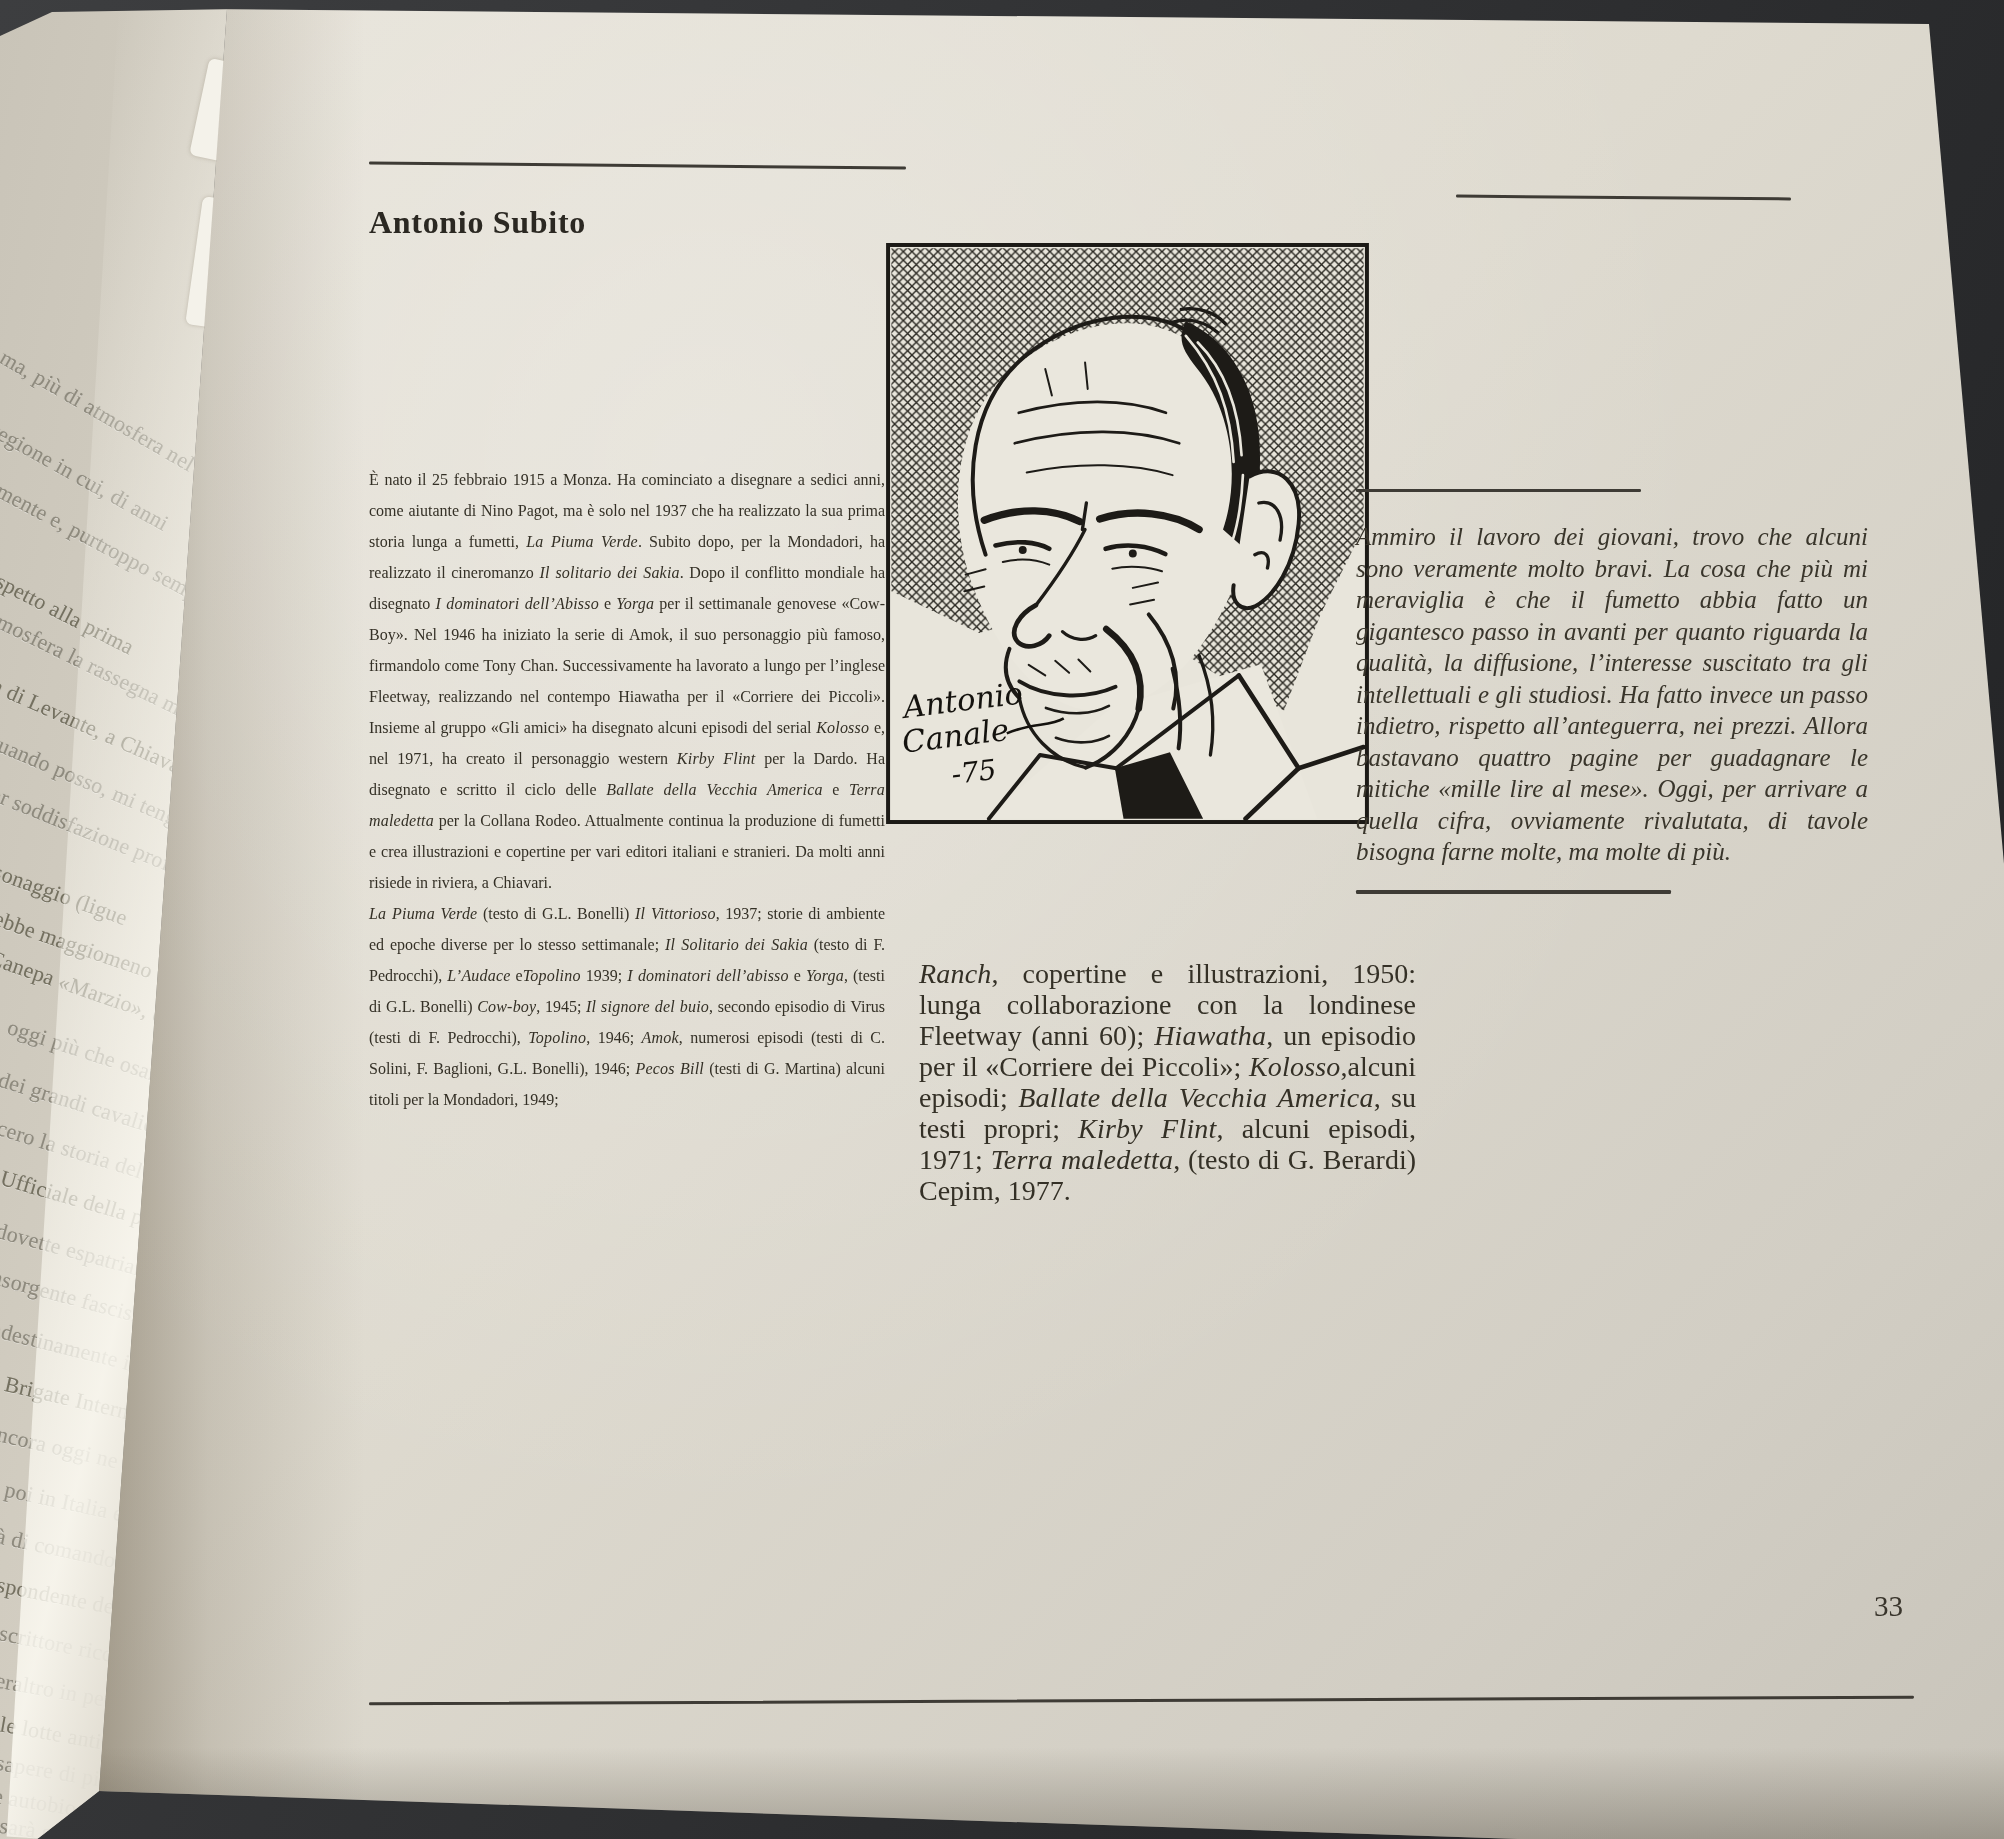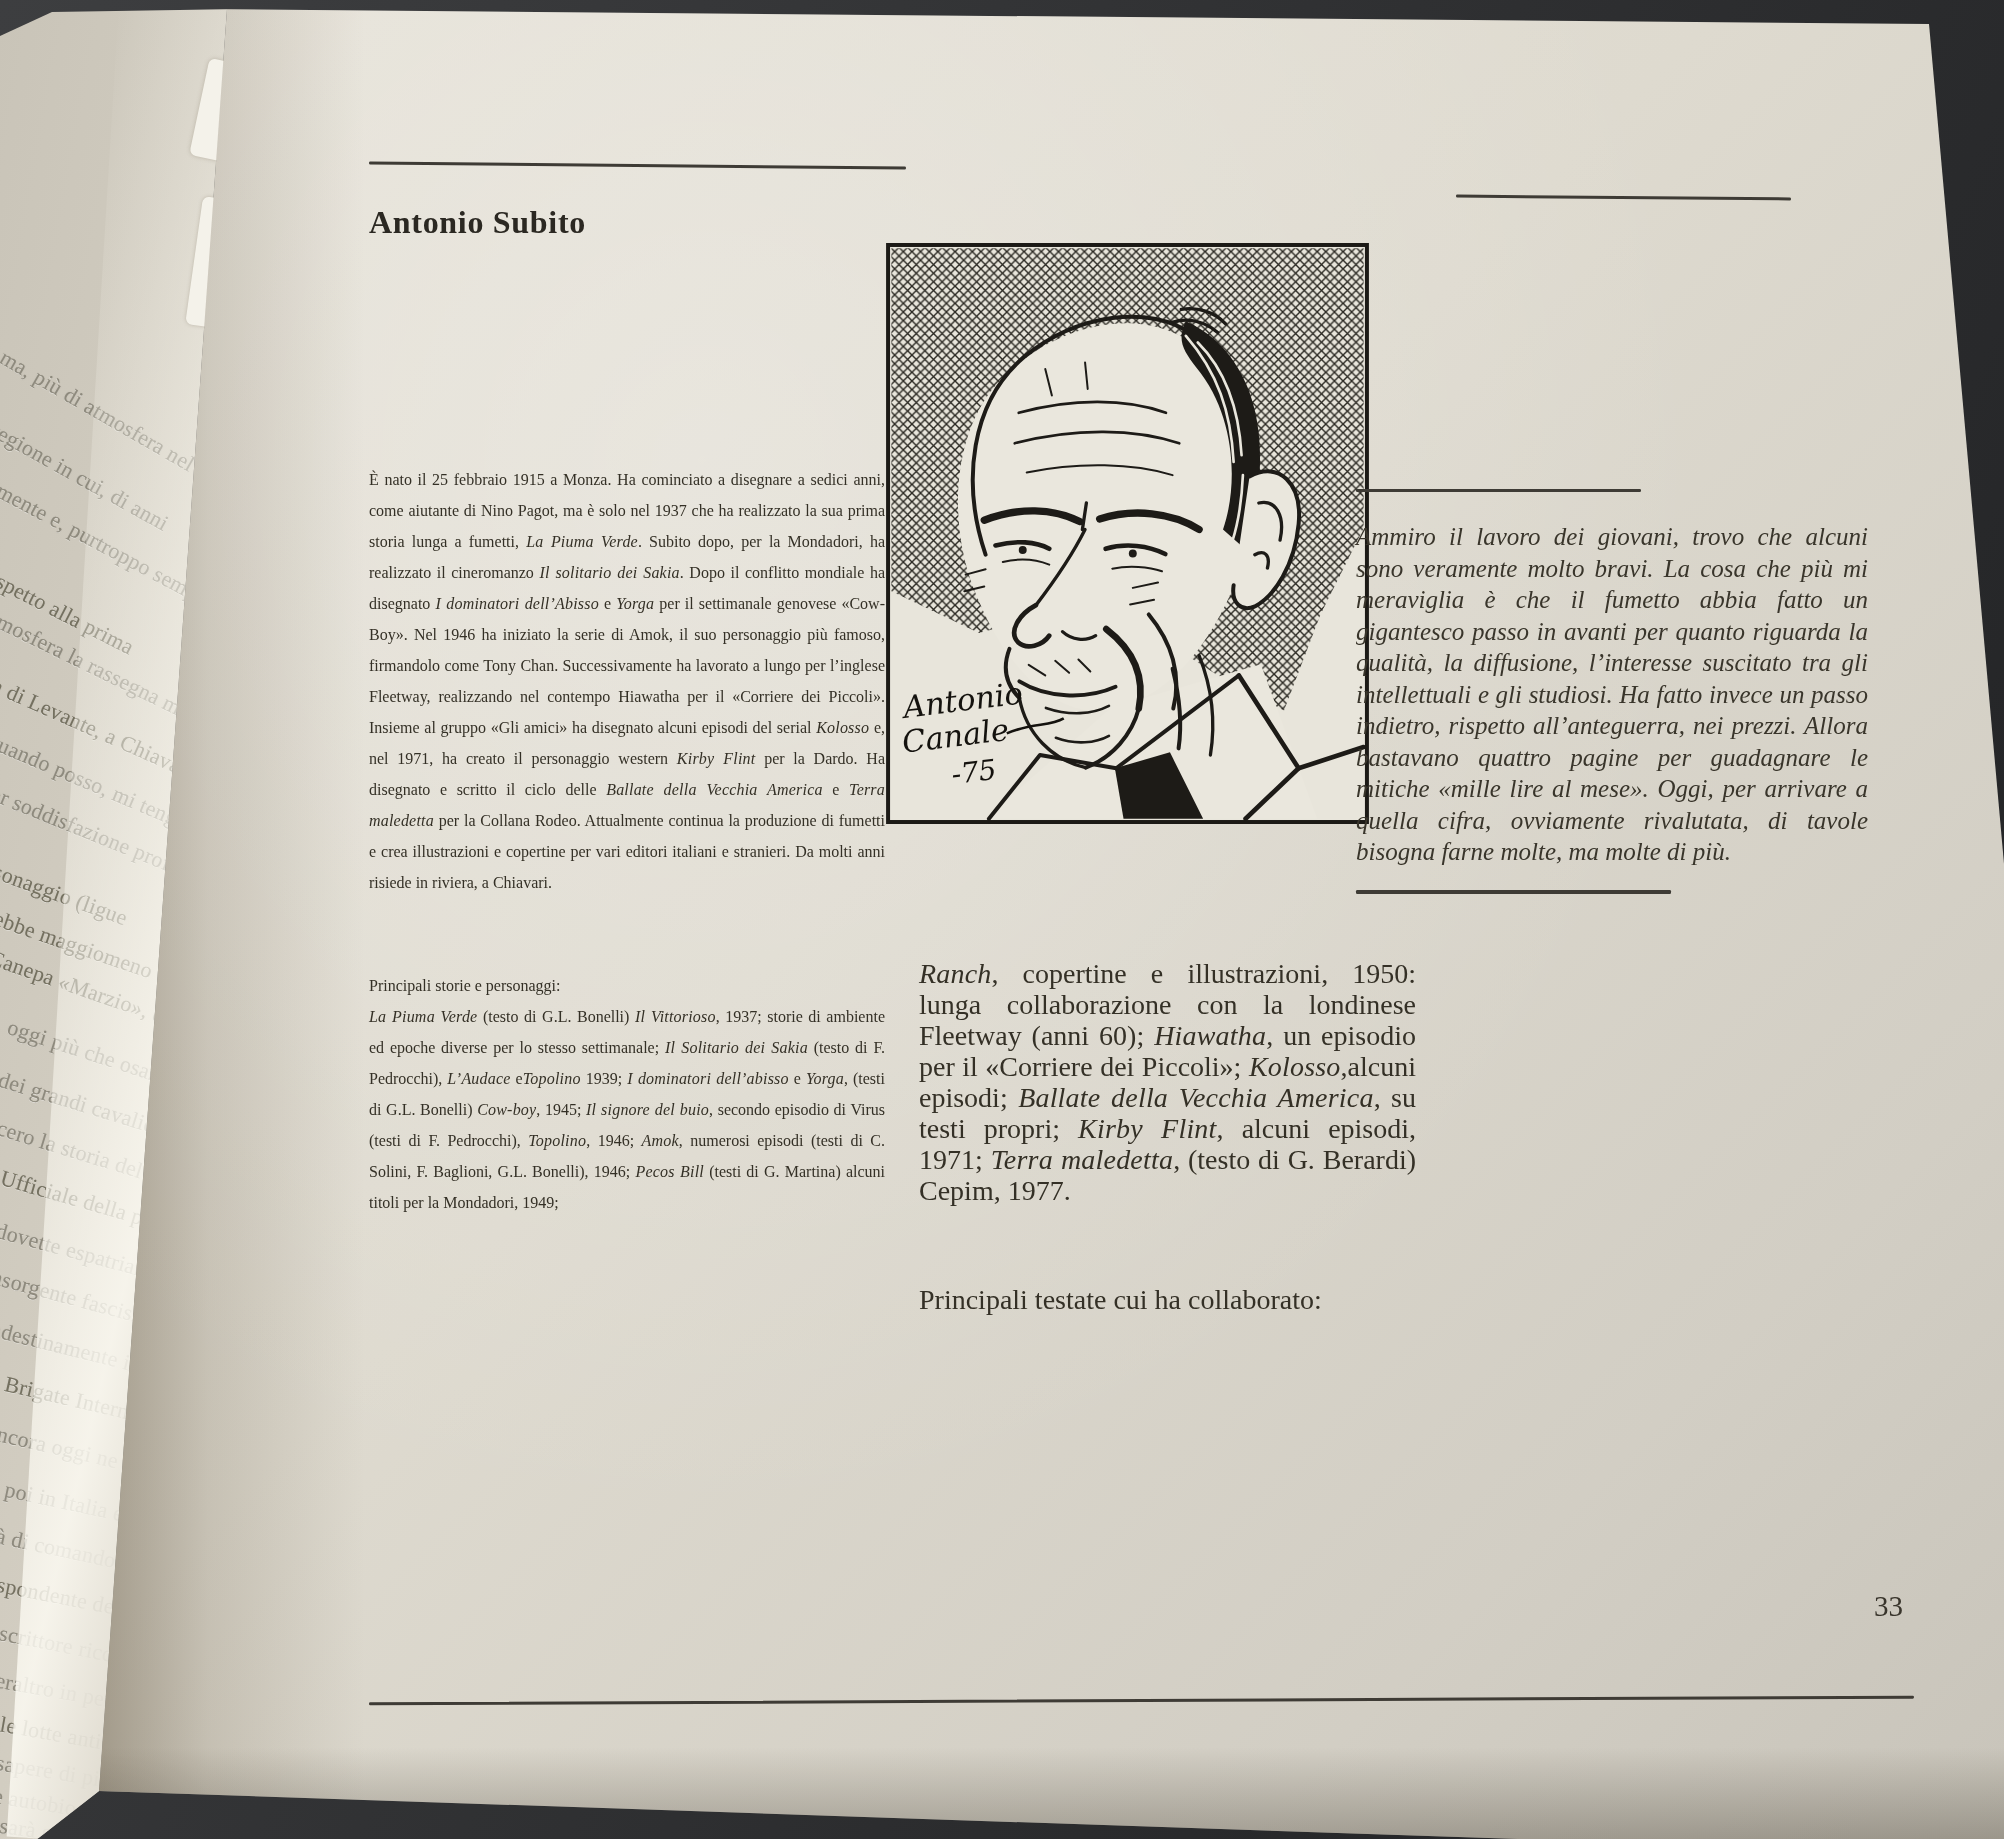--- a/index.html
+++ b/index.html
@@ -205,27 +205,25 @@
           <path d="M150,42 C190,30 215,40 238,30" stroke="#14120e" stroke-width="4" fill="none"></path>
           <text x="60" y="108" font-size="42">-75</text>
         </g>
 
         <rect x="3" y="3" width="722" height="870" fill="none" stroke="#1c1a16" stroke-width="6"></rect>
       </svg>
     </div>
 
     <div class="col col-left">
       <p><span>È nato il 25 febbraio 1915 a Monza. Ha cominciato a disegnare a sedici anni, come aiutante di Nino Pagot, ma è solo nel 1937 che ha realizzato la sua prima storia lunga a fumetti, </span><i>La Piuma Verde</i><span>. Subito dopo, per la Mondadori, ha realizzato il cineromanzo </span><i>Il solitario dei Sakia</i><span>. Dopo il conflitto mondiale ha disegnato </span><i>I dominatori dell’Abisso</i><span> e </span><i>Yorga</i><span> per il settimanale genovese «Cow-Boy». Nel 1946 ha iniziato la serie di Amok, il suo personaggio più famoso, firmandolo come Tony Chan. Successivamente ha lavorato a lungo per l’inglese Fleetway, realizzando nel contempo Hiawatha per il «Corriere dei Piccoli». Insieme al gruppo «Gli amici» ha disegnato alcuni episodi del serial </span><i>Kolosso</i><span> e, nel 1971, ha creato il personaggio western </span><i>Kirby Flint</i><span> per la Dardo. Ha disegnato e scritto il ciclo delle </span><i>Ballate della Vecchia America</i><span> e </span><i>Terra maledetta</i><span> per la Collana Rodeo. Attualmente continua la produzione di fumetti e crea illustrazioni e copertine per vari editori italiani e stranieri. Da molti anni risiede in riviera, a Chiavari.</span></p>
-      <p class="section-heading">Principali storie e personaggi:</p>
       <p><i>La Piuma Verde</i><span> (testo di G.L. Bonelli) </span><i>Il Vittorioso</i><span>, 1937; storie di ambiente ed epoche diverse per lo stesso settimanale; </span><i>Il Solitario dei Sakia</i><span> (testo di F. Pedrocchi), </span><i>L’Audace</i><span> e</span><i>Topolino</i><span> 1939; </span><i>I dominatori dell’abisso</i><span> e </span><i>Yorga</i><span>, (testi di G.L. Bonelli) </span><i>Cow-boy</i><span>, 1945; </span><i>Il signore del buio</i><span>, secondo episodio di Virus (testi di F. Pedrocchi), </span><i>Topolino</i><span>, 1946; </span><i>Amok</i><span>, numerosi episodi (testi di C. Solini, F. Baglioni, G.L. Bonelli), 1946; </span><i>Pecos Bill</i><span> (testi di G. Martina) alcuni titoli per la Mondadori, 1949;</span></p>
     </div>
 
     <div class="col col-mid">
       <p><i>Ranch</i><span>, copertine e illustrazioni, 1950: lunga collaborazione con la londinese Fleetway (anni 60); </span><i>Hiawatha</i><span>, un episodio per il «Corriere dei Piccoli»; </span><i>Kolosso</i><span>,alcuni episodi; </span><i>Ballate della Vecchia America</i><span>, su testi propri; </span><i>Kirby Flint</i><span>, alcuni episodi, 1971; </span><i>Terra maledetta</i><span>, (testo di G. Berardi) Cepim, 1977.</span></p>
-      <p class="section-heading">Principali testate cui ha collaborato:</p>
     </div>
 
     <div class="quote-block">
       <div class="quote-rule-top"></div>
       <div class="quote-text">Ammiro il lavoro dei giovani, trovo che alcuni sono veramente molto bravi. La cosa che più mi meraviglia è che il fumetto abbia fatto un gigantesco passo in avanti per quanto riguarda la qualità, la diffusione, l’interesse suscitato tra gli intellettuali e gli studiosi. Ha fatto invece un passo indietro, rispetto all’anteguerra, nei prezzi. Allora bastavano quattro pagine per guadagnare le mitiche «mille lire al mese». Oggi, per arrivare a quella cifra, ovviamente rivalutata, di tavole bisogna farne molte, ma molte di più.</div>
       <div class="quote-rule-bottom"></div>
     </div>
 
     <div class="rule footer-rule"></div>
     <div class="page-number">33</div>

